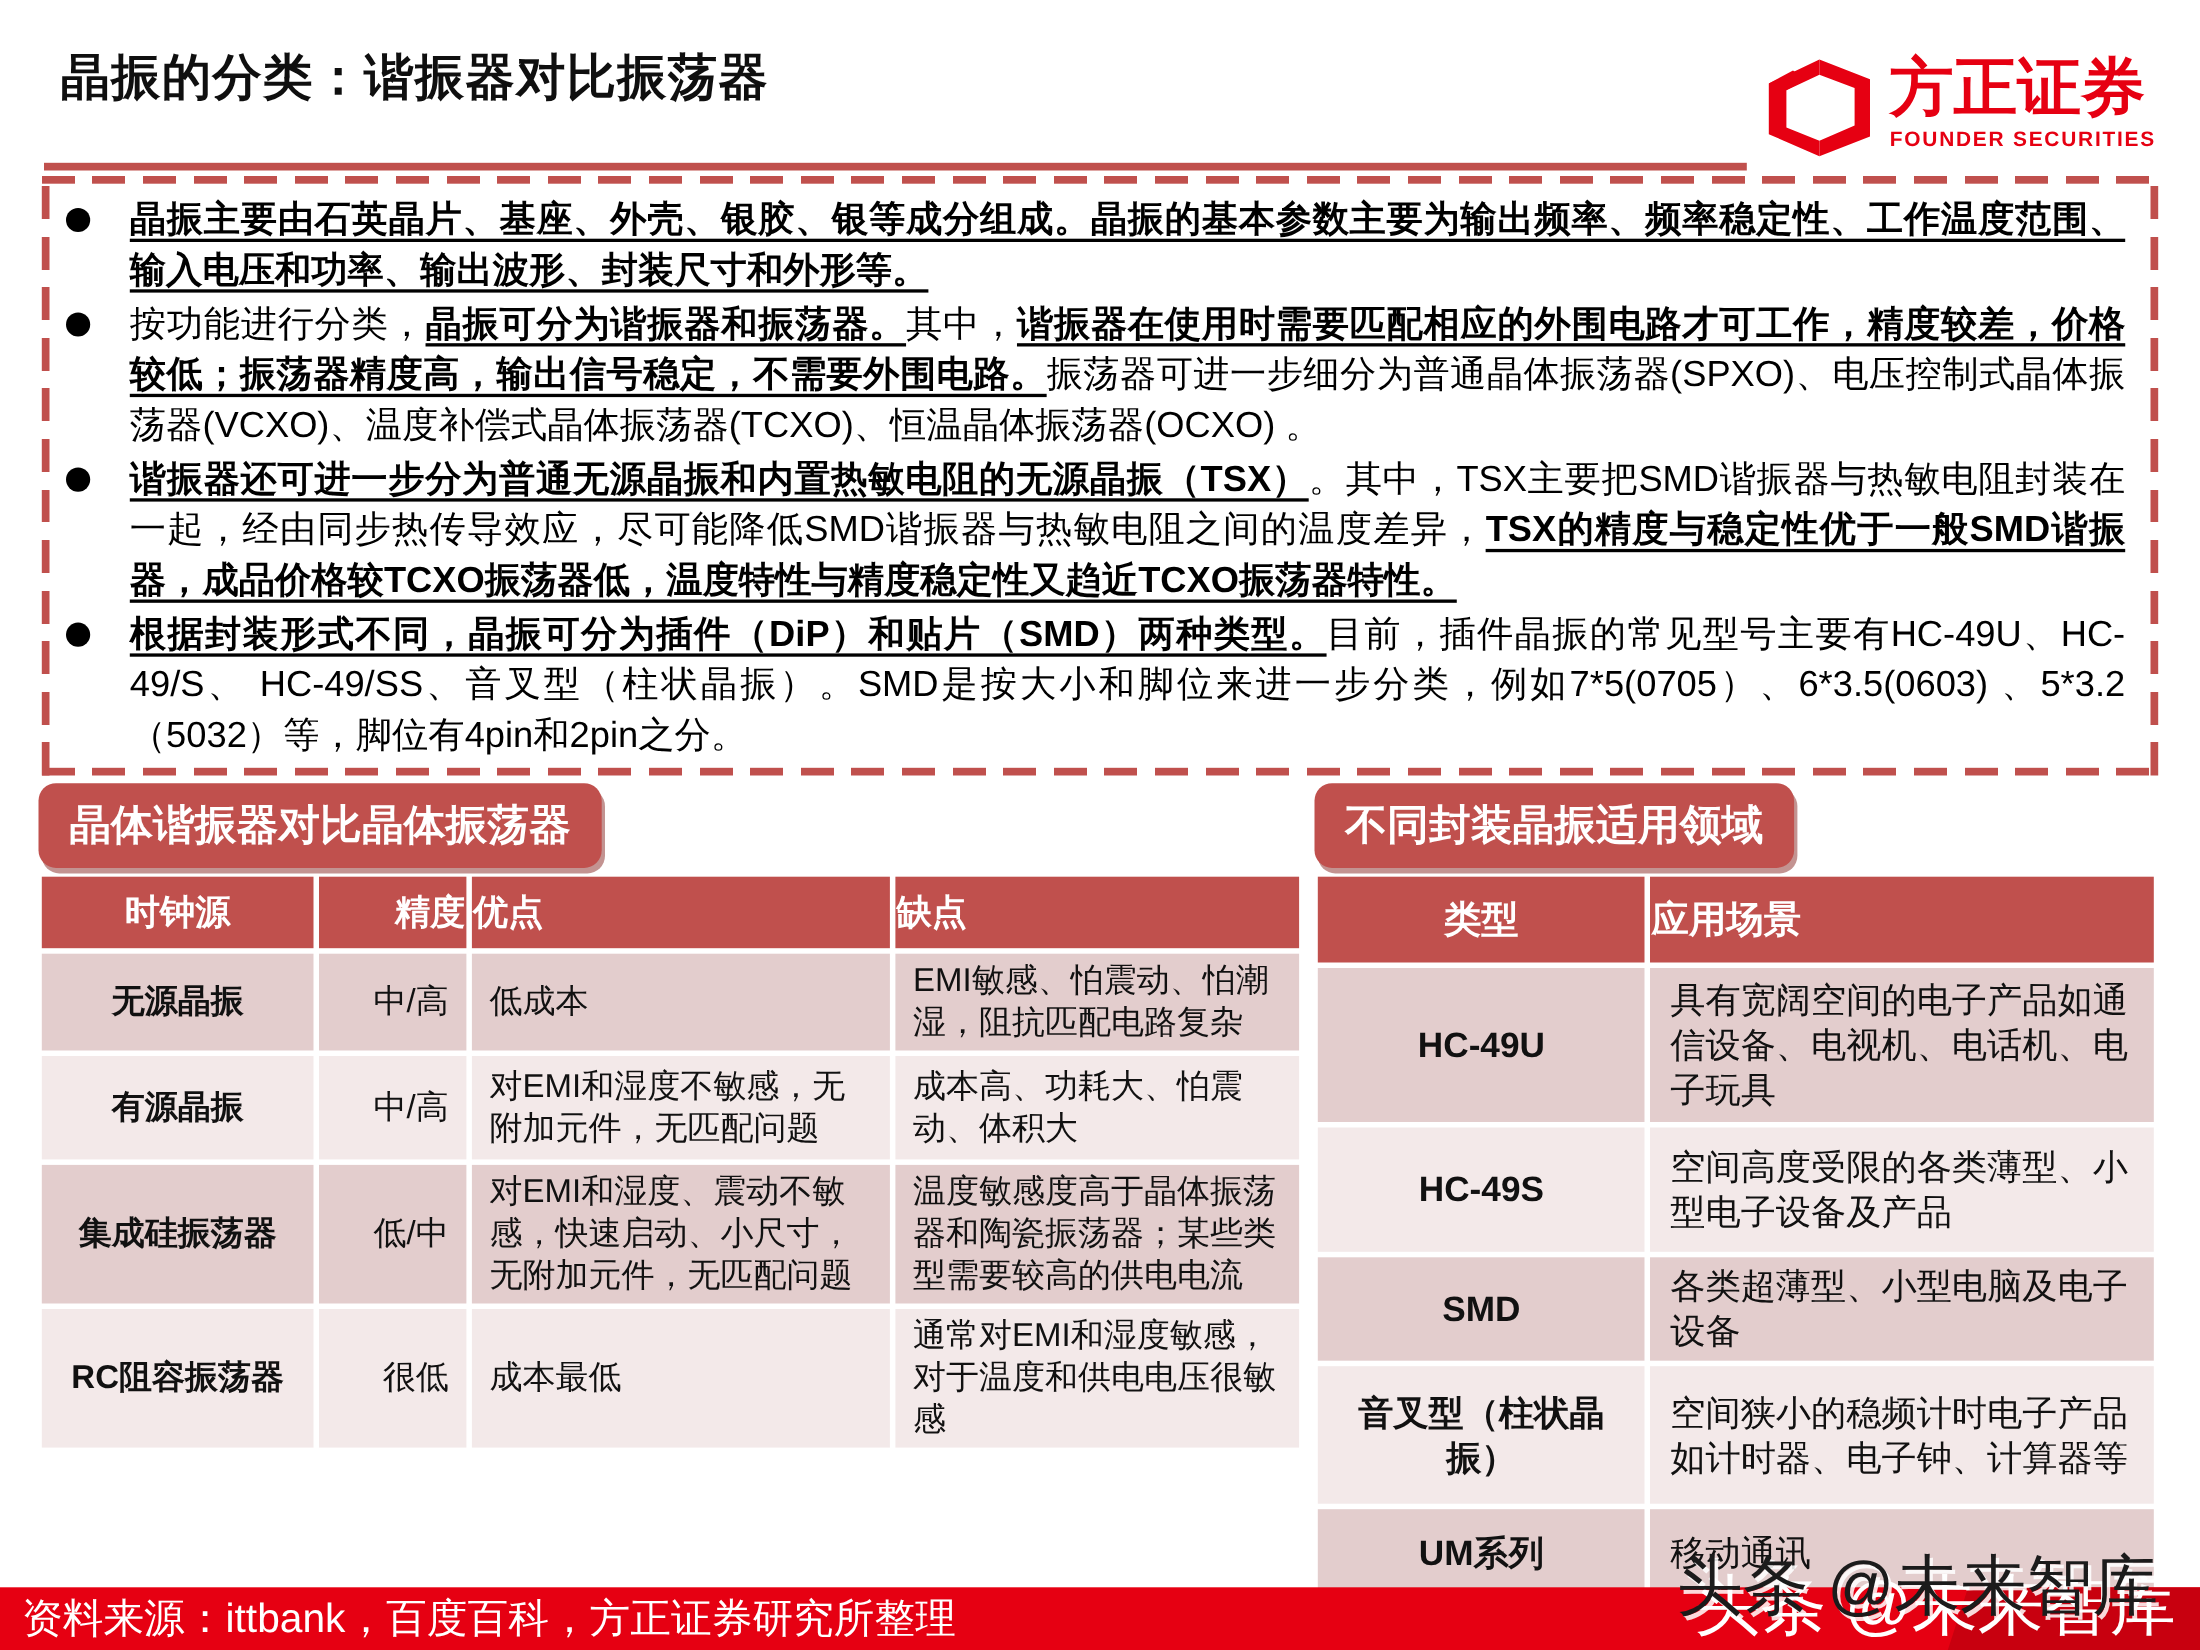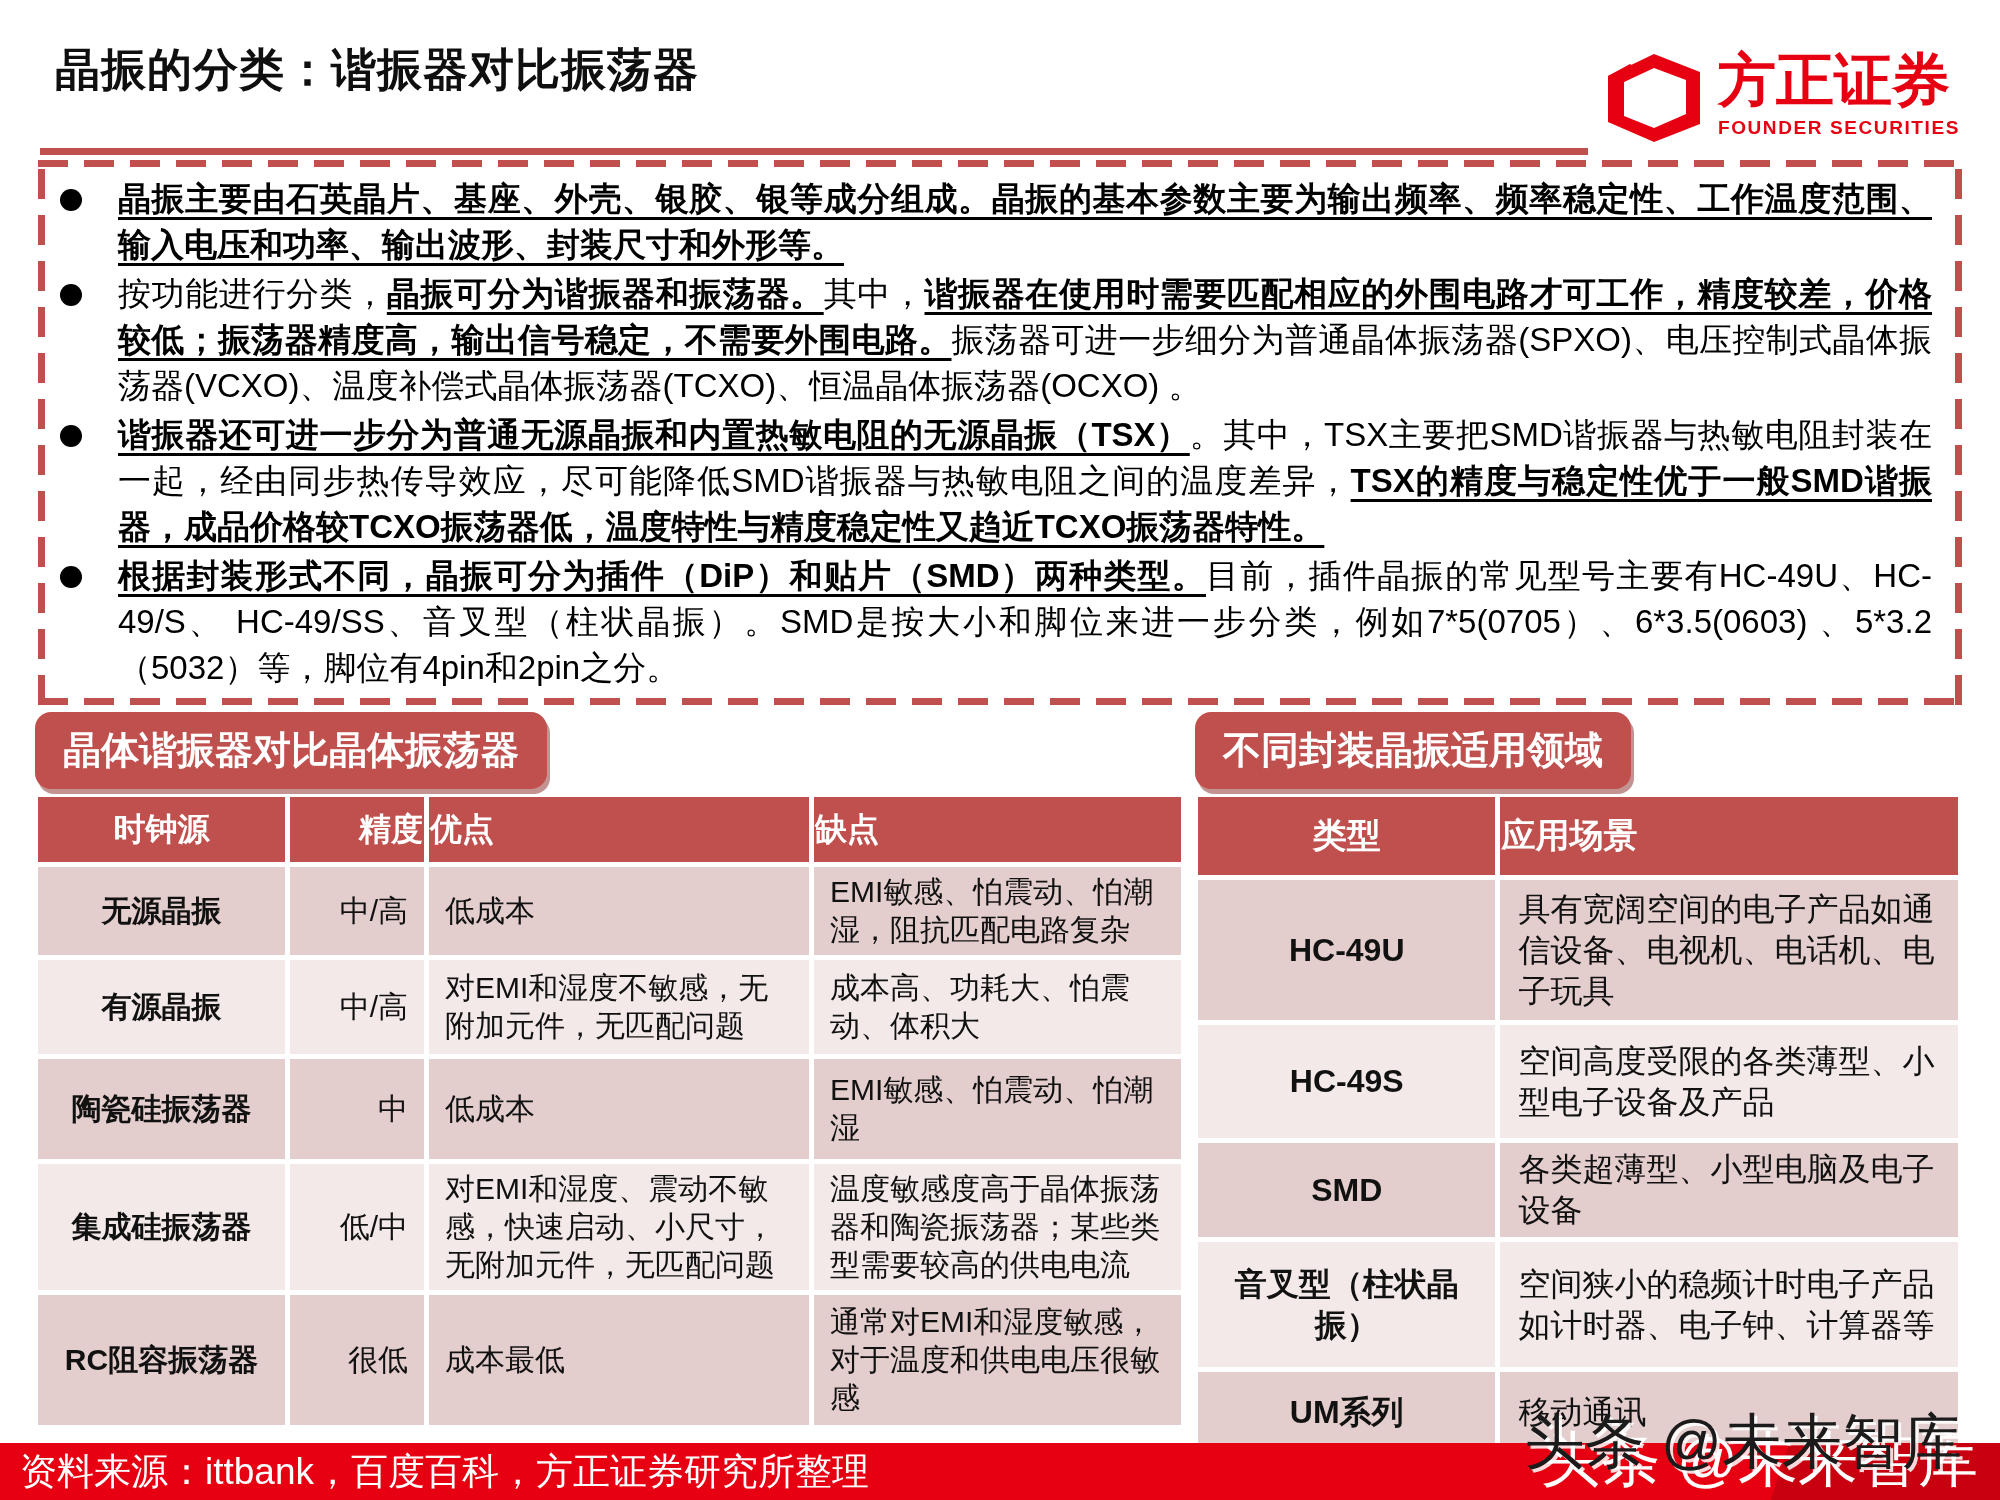--- a/index.html
+++ b/index.html
@@ -146,26 +146,20 @@
           <td class="col-2">低成本</td>
           <td class="col-3">EMI敏感、怕震动、怕潮湿，阻抗匹配电路复杂</td>
         </tr>
         <tr>
           <td class="col-0">有源晶振</td>
           <td class="col-1">中/高</td>
           <td class="col-2">对EMI和湿度不敏感，无附加元件，无匹配问题</td>
           <td class="col-3">成本高、功耗大、怕震动、体积大</td>
         </tr>
         <tr>
-          <td class="col-0">陶瓷硅振荡器</td>
-          <td class="col-1">中</td>
-          <td class="col-2">低成本</td>
-          <td class="col-3">EMI敏感、怕震动、怕潮湿</td>
-        </tr>
-        <tr>
           <td class="col-0">集成硅振荡器</td>
           <td class="col-1">低/中</td>
           <td class="col-2">对EMI和湿度、震动不敏感，快速启动、小尺寸，无附加元件，无匹配问题</td>
           <td class="col-3">温度敏感度高于晶体振荡器和陶瓷振荡器；某些类型需要较高的供电电流</td>
         </tr>
         <tr>
           <td class="col-0">RC阻容振荡器</td>
           <td class="col-1">很低</td>
           <td class="col-2">成本最低</td>
           <td class="col-3">通常对EMI和湿度敏感，对于温度和供电电压很敏感</td>

